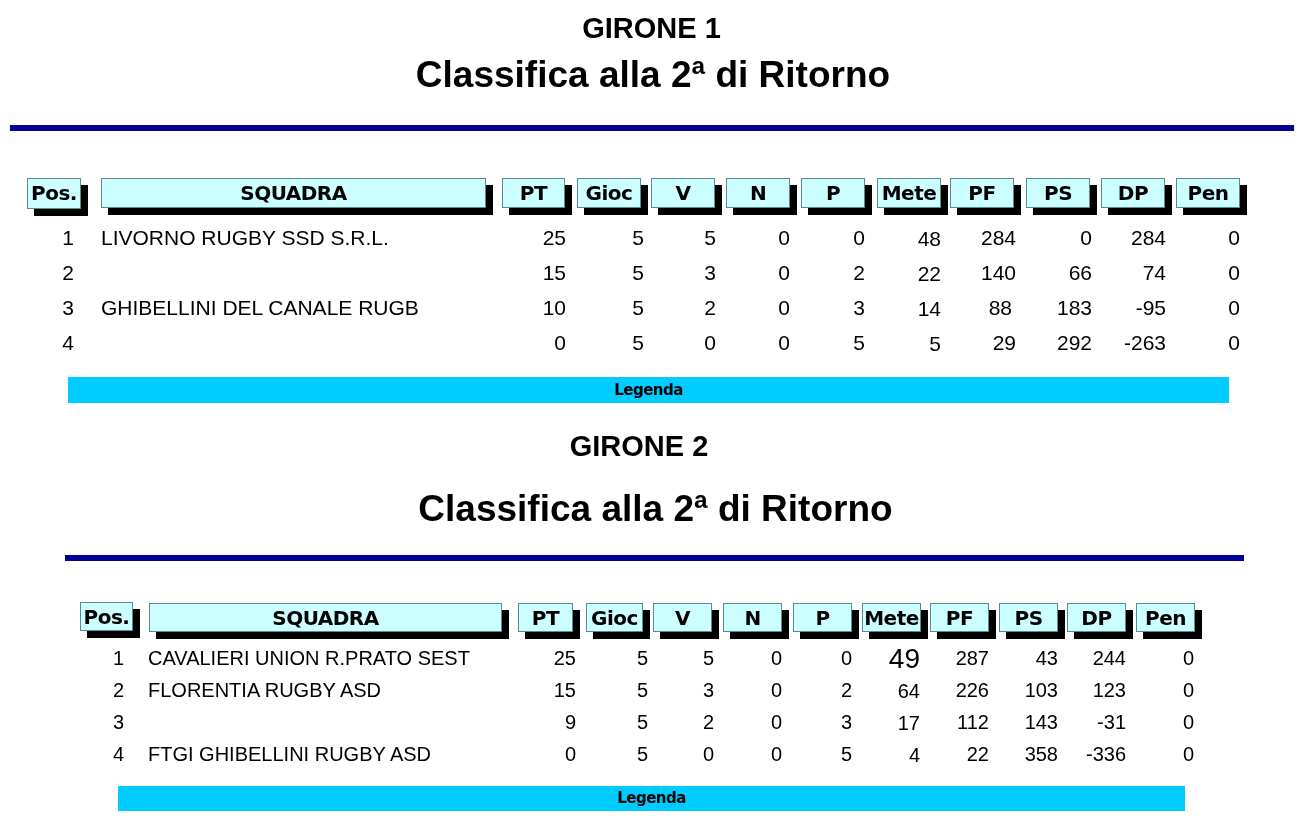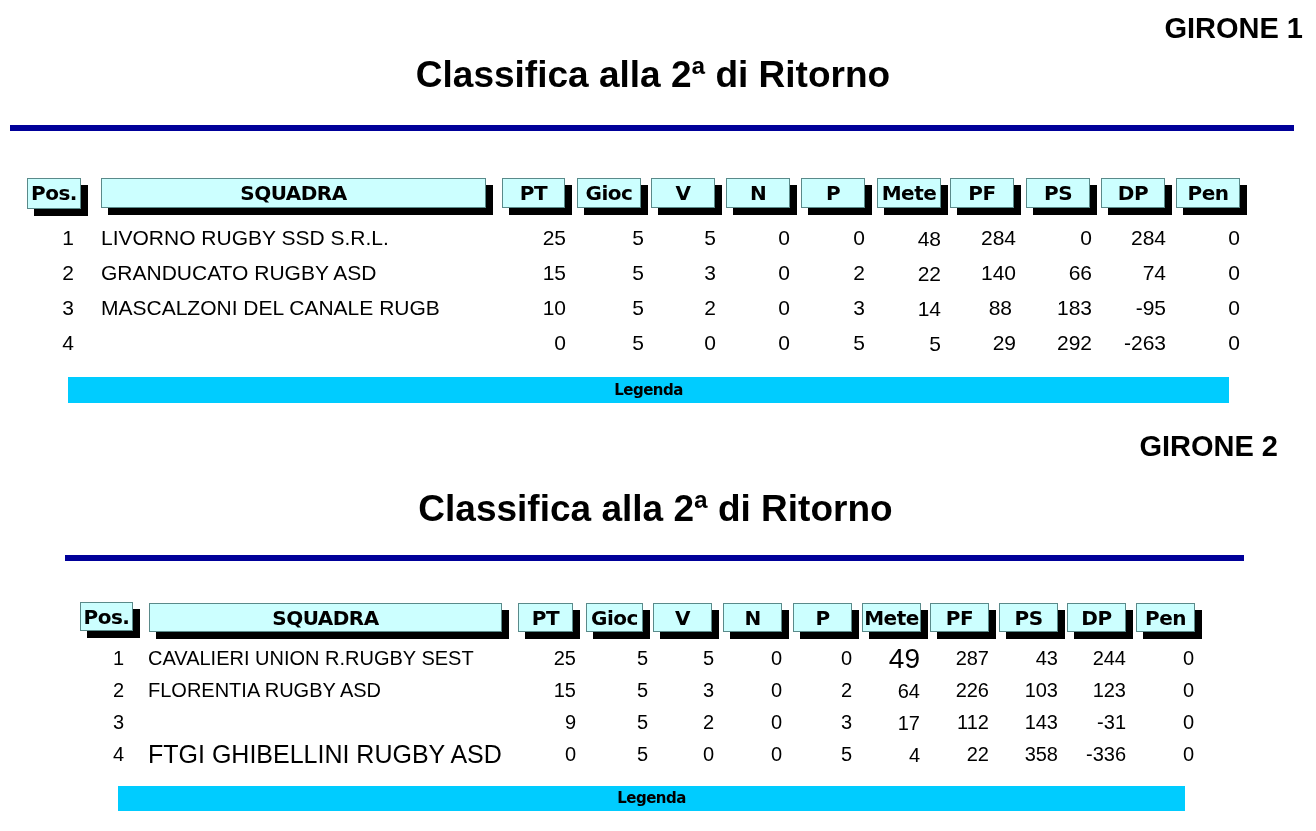--- a/index.html
+++ b/index.html
@@ -1,18 +1,18 @@
 <!DOCTYPE html>
 <html><head>
 <meta charset="utf-8">
 <style>
   html, body { margin: 0; padding: 0; background: #ffffff; }
   body { width: 1316px; height: 831px; position: relative; overflow: hidden;
          font-family: "Liberation Sans", sans-serif; color: #000; }
-  .girone { position: absolute; left: 0; width: 1303px; text-align: right;
+  .girone { position: absolute; left: 0; width: 1303px; text-align: center;
             font-weight: bold; font-size: 29px; line-height: 34px; }
   .ctitle { position: absolute; text-align: center; font-weight: bold;
             font-size: 37px; line-height: 42px; }
   .rule { position: absolute; background: #000099; height: 6px; }
   .hbox { position: absolute; background: #ccffff; border: 1px solid #5a8a8a;
           box-shadow: 7px 7px 0 #000; font-family: "DejaVu Sans", sans-serif;
           font-weight: bold; font-size: 20px; text-align: center;
           box-sizing: border-box; line-height: 28px; letter-spacing: -0.5px; }
   .row { position: absolute; height: 30px; }
   .cell { position: absolute; font-size: 21px; line-height: 30px; white-space: nowrap; }
@@ -53,35 +53,34 @@
     <span class="cell num" style="left:746px; width:44px;">0</span>
     <span class="cell num" style="left:821px; width:44px;">0</span>
     <span class="cell num" style="left:897px; width:44px; top:1px;">48</span>
     <span class="cell num" style="left:960px; width:56px;">284</span>
     <span class="cell num" style="left:1036px; width:56px;">0</span>
     <span class="cell num" style="left:1106px; width:60px;">284</span>
     <span class="cell num" style="left:1196px; width:44px;">0</span>
   </div>
   <div class="row" style="top:258px; left:0; width:1316px;">
     <span class="cell num" style="left:40px; width:34px;">2</span>
-    <span class="cell" style="left:101px;">GRANDUCATO RUGBY ASD</span>
     <span class="cell num" style="left:520px; width:46px;">15</span>
     <span class="cell num" style="left:600px; width:44px;">5</span>
     <span class="cell num" style="left:672px; width:44px;">3</span>
     <span class="cell num" style="left:746px; width:44px;">0</span>
     <span class="cell num" style="left:821px; width:44px;">2</span>
     <span class="cell num" style="left:897px; width:44px; top:1px;">22</span>
     <span class="cell num" style="left:960px; width:56px;">140</span>
     <span class="cell num" style="left:1036px; width:56px;">66</span>
     <span class="cell num" style="left:1106px; width:60px;">74</span>
     <span class="cell num" style="left:1196px; width:44px;">0</span>
   </div>
   <div class="row" style="top:293px; left:0; width:1316px;">
     <span class="cell num" style="left:40px; width:34px;">3</span>
-    <span class="cell" style="left:101px;">MASCALZONI DEL CANALE RUGB</span>
+    <span class="cell" style="left:101px;">GHIBELLINI DEL CANALE RUGB</span>
     <span class="cell num" style="left:520px; width:46px;">10</span>
     <span class="cell num" style="left:600px; width:44px;">5</span>
     <span class="cell num" style="left:672px; width:44px;">2</span>
     <span class="cell num" style="left:746px; width:44px;">0</span>
     <span class="cell num" style="left:821px; width:44px;">3</span>
     <span class="cell num" style="left:897px; width:44px; top:1px;">14</span>
     <span class="cell num" style="left:956px; width:56px;">88</span>
     <span class="cell num" style="left:1036px; width:56px;">183</span>
     <span class="cell num" style="left:1106px; width:60px;">-95</span>
     <span class="cell num" style="left:1196px; width:44px;">0</span>
@@ -118,21 +117,21 @@
     <div class="hbox" style="left:793px; top:603px; width:59px; height:29px;">P</div>
     <div class="hbox" style="left:862px; top:603px; width:59px; height:29px;">Mete</div>
     <div class="hbox" style="left:930px; top:603px; width:59px; height:29px;">PF</div>
     <div class="hbox" style="left:999px; top:603px; width:59px; height:29px;">PS</div>
     <div class="hbox" style="left:1067px; top:603px; width:59px; height:29px;">DP</div>
     <div class="hbox" style="left:1136px; top:603px; width:59px; height:29px;">Pen</div>
   </div>
 
   <div class="row" style="top:643px; left:0; width:1316px;">
     <span class="cell num" style="left:90px; width:34px; font-size:20px;">1</span>
-    <span class="cell" style="left:148px; font-size:20px;">CAVALIERI UNION R.RUGBY SEST</span>
+    <span class="cell" style="left:148px; font-size:20px;">CAVALIERI UNION R.PRATO SEST</span>
     <span class="cell num" style="left:530px; width:46px; font-size:20px;">25</span>
     <span class="cell num" style="left:604px; width:44px; font-size:20px;">5</span>
     <span class="cell num" style="left:670px; width:44px; font-size:20px;">5</span>
     <span class="cell num" style="left:738px; width:44px; font-size:20px;">0</span>
     <span class="cell num" style="left:808px; width:44px; font-size:20px;">0</span>
     <span class="cell num" style="left:876px; width:44px; font-size:28px; top:1px;">49</span>
     <span class="cell num" style="left:933px; width:56px; font-size:20px;">287</span>
     <span class="cell num" style="left:1002px; width:56px; font-size:20px;">43</span>
     <span class="cell num" style="left:1066px; width:60px; font-size:20px;">244</span>
     <span class="cell num" style="left:1150px; width:44px; font-size:20px;">0</span>
@@ -159,21 +158,21 @@
     <span class="cell num" style="left:738px; width:44px; font-size:20px;">0</span>
     <span class="cell num" style="left:808px; width:44px; font-size:20px;">3</span>
     <span class="cell num" style="left:876px; width:44px; font-size:20px; top:1px;">17</span>
     <span class="cell num" style="left:933px; width:56px; font-size:20px;">112</span>
     <span class="cell num" style="left:1002px; width:56px; font-size:20px;">143</span>
     <span class="cell num" style="left:1066px; width:60px; font-size:20px;">-31</span>
     <span class="cell num" style="left:1150px; width:44px; font-size:20px;">0</span>
   </div>
   <div class="row" style="top:739px; left:0; width:1316px;">
     <span class="cell num" style="left:90px; width:34px; font-size:20px;">4</span>
-    <span class="cell" style="left:148px; font-size:25px;">FTGI GHIBELLINI RUGBY ASD</span>
+    <span class="cell" style="left:148px; font-size:20px;">FTGI GHIBELLINI RUGBY ASD</span>
     <span class="cell num" style="left:530px; width:46px; font-size:20px;">0</span>
     <span class="cell num" style="left:604px; width:44px; font-size:20px;">5</span>
     <span class="cell num" style="left:670px; width:44px; font-size:20px;">0</span>
     <span class="cell num" style="left:738px; width:44px; font-size:20px;">0</span>
     <span class="cell num" style="left:808px; width:44px; font-size:20px;">5</span>
     <span class="cell num" style="left:876px; width:44px; font-size:20px; top:1px;">4</span>
     <span class="cell num" style="left:933px; width:56px; font-size:20px;">22</span>
     <span class="cell num" style="left:1002px; width:56px; font-size:20px;">358</span>
     <span class="cell num" style="left:1066px; width:60px; font-size:20px;">-336</span>
     <span class="cell num" style="left:1150px; width:44px; font-size:20px;">0</span>

